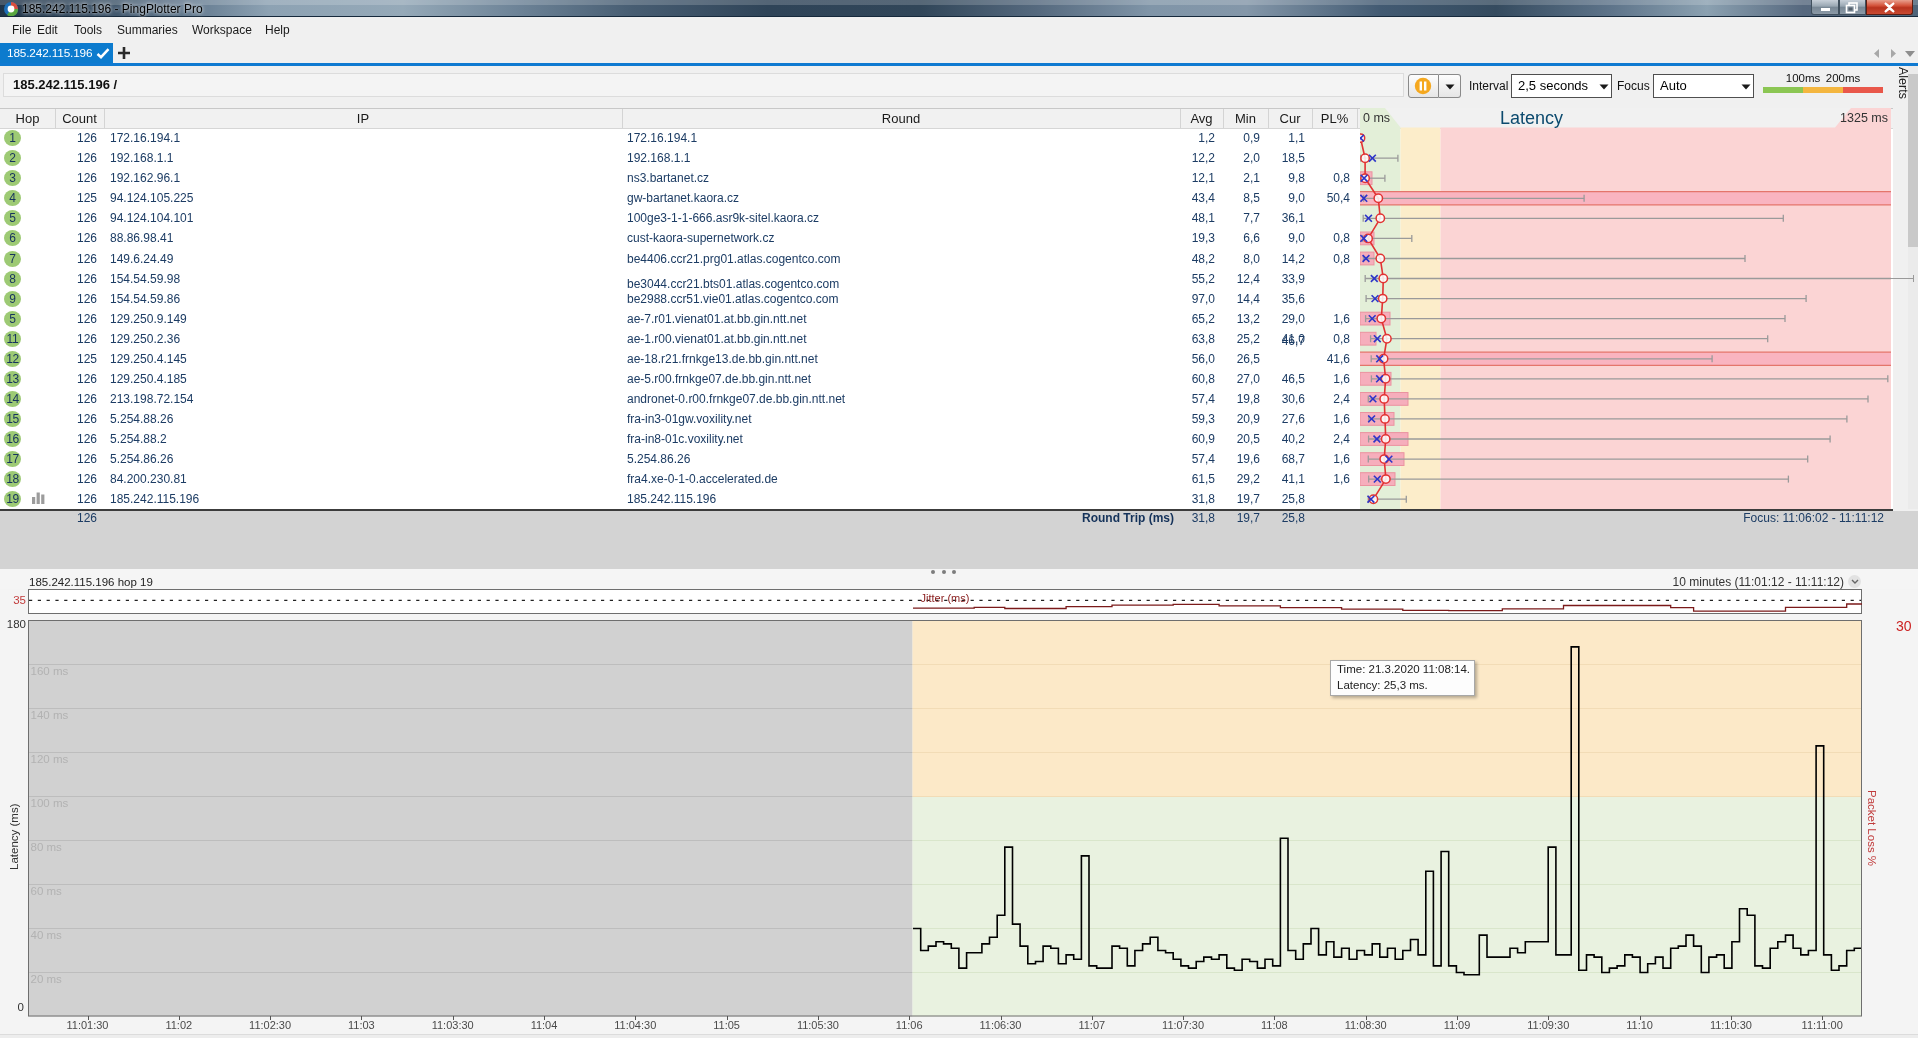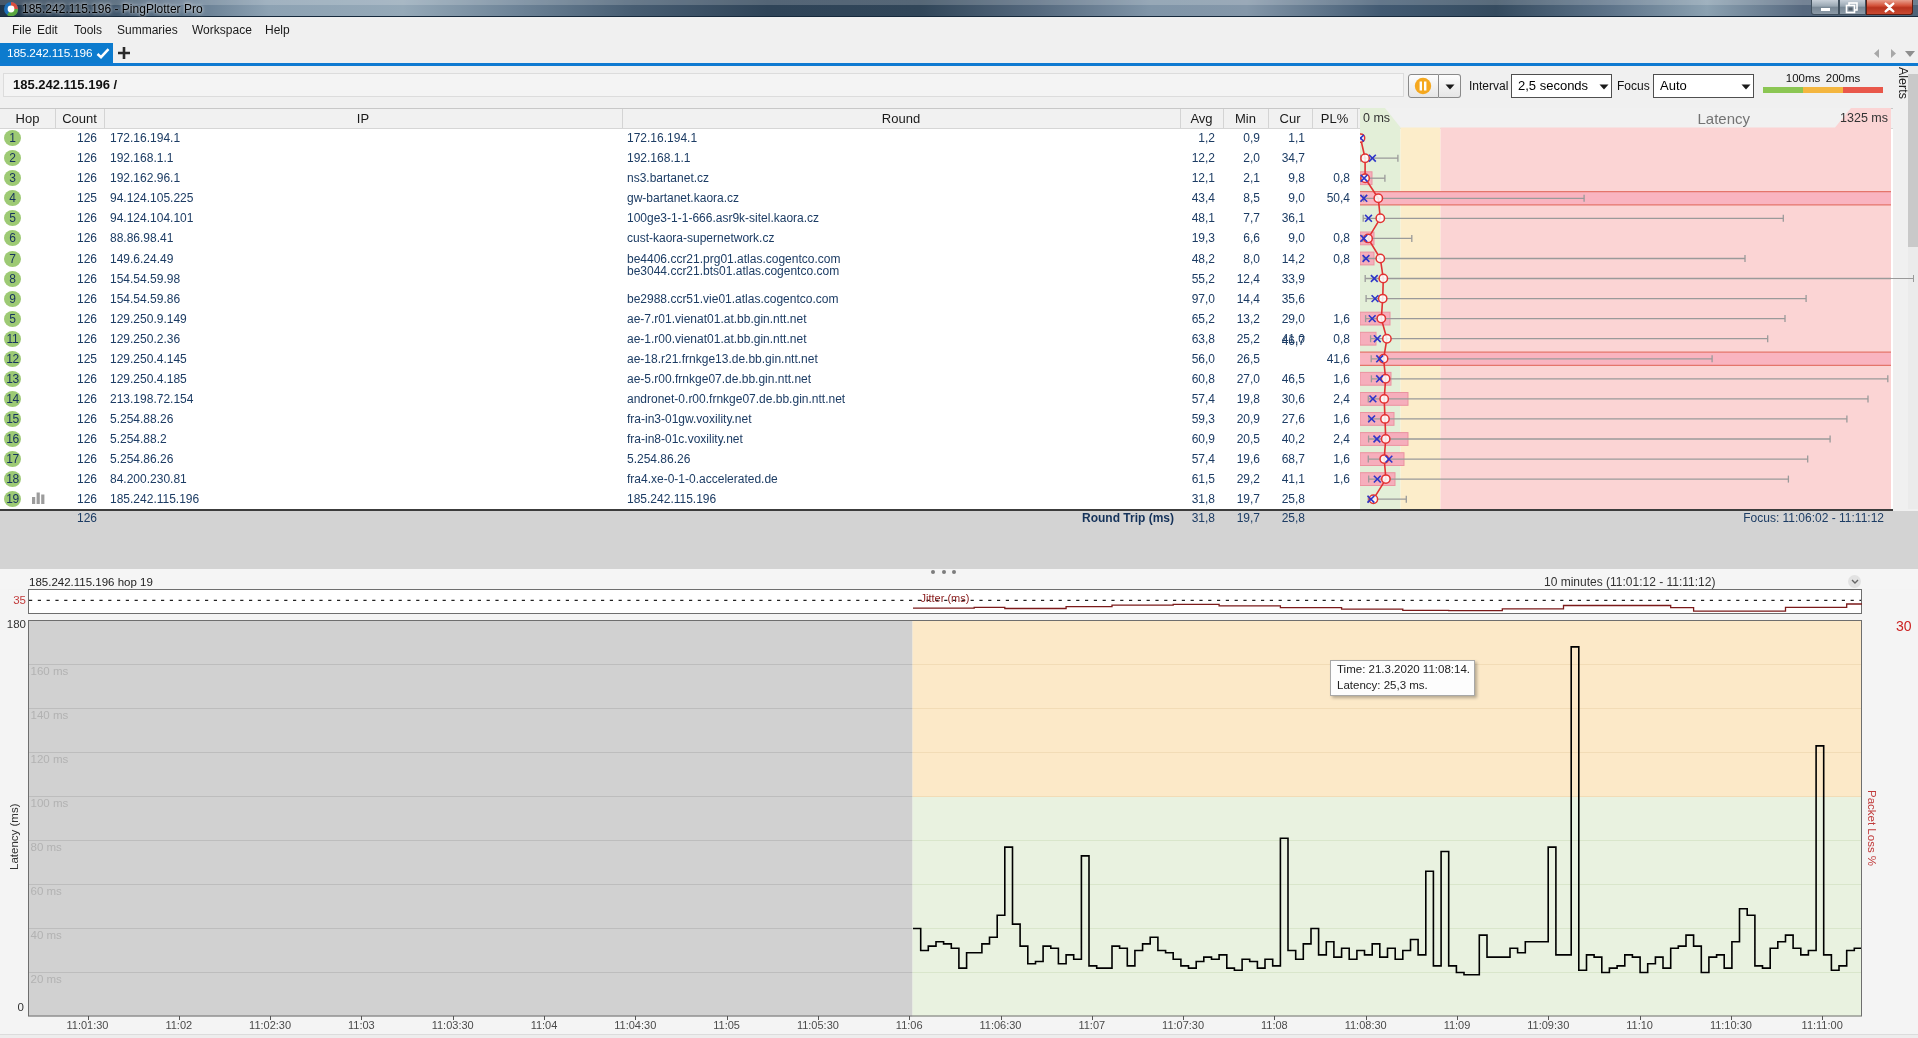--- a/index.html
+++ b/index.html
@@ -321,36 +321,36 @@
 <g stroke="#2d35c8" stroke-width="1.6">
       <line x1="13.9" y1="367.7" x2="20.7" y2="374.5"></line>
       <line x1="13.9" y1="374.5" x2="20.7" y2="367.7"></line>
     </g>
 <g stroke="#2d35c8" stroke-width="1.6">
       <line x1="7.5" y1="387.8" x2="14.3" y2="394.6"></line>
       <line x1="7.5" y1="394.6" x2="14.3" y2="387.8"></line>
     </g>
 </svg>
 <div class="abs" style="left:1363px;top:109px;height:18px;line-height:18px;font-size:12.5px;color:#333">0 ms</div>
-<div class="abs" style="left:1500px;top:108px;width:250px;text-align:right;height:20px;line-height:21px;font-size:15px;color:#737373">Latency</div>
+<div class="abs" style="left:1500px;top:108px;width:250px;text-align:left;height:20px;line-height:21px;font-size:18px;color:#0c4a6e">Latency</div>
 <div class="abs" style="left:1788px;top:109px;width:100px;text-align:right;height:18px;line-height:18px;font-size:12.5px;color:#333">1325 ms</div>
 <div class="hopc" style="top:130.1px">1</div>
 <div class="c cnt" style="top:128.1px">126</div>
 <div class="c ip" style="top:128.1px">172.16.194.1</div>
 <div class="c nm" style="top:128.1px">172.16.194.1</div>
 <div class="c avg" style="top:128.1px">1,2</div>
 <div class="c mn" style="top:128.1px">0,9</div>
 <div class="c cur" style="top:128.1px">1,1</div>
 <div class="hopc" style="top:150.2px">2</div>
 <div class="c cnt" style="top:148.2px">126</div>
 <div class="c ip" style="top:148.2px">192.168.1.1</div>
 <div class="c nm" style="top:148.2px">192.168.1.1</div>
 <div class="c avg" style="top:148.2px">12,2</div>
 <div class="c mn" style="top:148.2px">2,0</div>
-<div class="c cur" style="top:148.2px">34,7</div>
+<div class="c cur" style="top:148.2px">18,5</div>
 <div class="hopc" style="top:170.2px">3</div>
 <div class="c cnt" style="top:168.2px">126</div>
 <div class="c ip" style="top:168.2px">192.162.96.1</div>
 <div class="c nm" style="top:168.2px">ns3.bartanet.cz</div>
 <div class="c avg" style="top:168.2px">12,1</div>
 <div class="c mn" style="top:168.2px">2,1</div>
 <div class="c cur" style="top:168.2px">9,8</div>
 <div class="c pl" style="top:168.2px">0,8</div>
 <div class="hopc" style="top:190.3px">4</div>
 <div class="c cnt" style="top:188.3px">125</div>
@@ -379,21 +379,21 @@
 <div class="c cnt" style="top:248.5px">126</div>
 <div class="c ip" style="top:248.5px">149.6.24.49</div>
 <div class="c nm" style="top:248.5px">be4406.ccr21.prg01.atlas.cogentco.com</div>
 <div class="c avg" style="top:248.5px">48,2</div>
 <div class="c mn" style="top:248.5px">8,0</div>
 <div class="c cur" style="top:248.5px">14,2</div>
 <div class="c pl" style="top:248.5px">0,8</div>
 <div class="hopc" style="top:270.5px">8</div>
 <div class="c cnt" style="top:268.5px">126</div>
 <div class="c ip" style="top:268.5px">154.54.59.98</div>
-<div class="c nm" style="top:261px">be3044.ccr21.bts01.atlas.cogentco.com</div>
+<div class="c nm" style="top:274px">be3044.ccr21.bts01.atlas.cogentco.com</div>
 <div class="c avg" style="top:268.5px">55,2</div>
 <div class="c mn" style="top:268.5px">12,4</div>
 <div class="c cur" style="top:268.5px">33,9</div>
 <div class="hopc" style="top:290.6px">9</div>
 <div class="c cnt" style="top:288.6px">126</div>
 <div class="c ip" style="top:288.6px">154.54.59.86</div>
 <div class="c nm" style="top:288.6px">be2988.ccr51.vie01.atlas.cogentco.com</div>
 <div class="c avg" style="top:288.6px">97,0</div>
 <div class="c mn" style="top:288.6px">14,4</div>
 <div class="c cur" style="top:288.6px">35,6</div>
@@ -491,21 +491,21 @@
 <div class="c" style="top:508px;left:974px;width:200px;text-align:right;font-weight:bold;color:#14325a">Round Trip (ms)</div>
 <div class="c" style="top:508px;left:1155px;width:60px;text-align:right">31,8</div>
 <div class="c" style="top:508px;left:1200px;width:60px;text-align:right">19,7</div>
 <div class="c" style="top:508px;left:1245px;width:60px;text-align:right">25,8</div>
 <div class="c" style="top:508px;left:1584px;width:300px;text-align:right">Focus: 11:06:02 - 11:11:12</div>
 <div class="abs" style="left:0;top:568.5px;width:1918px;height:20.5px;background:#f5f5f5"></div>
 <div class="abs" style="left:931px;top:570px;width:4.2px;height:4.2px;border-radius:50%;background:#7d7d7d"></div>
 <div class="abs" style="left:941.5px;top:570px;width:4.2px;height:4.2px;border-radius:50%;background:#7d7d7d"></div>
 <div class="abs" style="left:952px;top:570px;width:4.2px;height:4.2px;border-radius:50%;background:#7d7d7d"></div>
 <div class="abs" style="left:29px;top:574.5px;height:14px;line-height:14px;font-size:11.5px;color:#222">185.242.115.196 hop 19</div>
-<div class="abs" style="left:1544px;top:574.5px;width:300px;height:14px;line-height:14px;font-size:12px;color:#333">10 minutes (11:01:12 - 11:11:12)</div>
+<div class="abs" style="left:1544px;top:574.5px;width:300px;text-align:right;height:14px;line-height:14px;font-size:12px;color:#333">10 minutes (11:01:12 - 11:11:12)</div>
 <div class="abs" style="left:1848px;top:574.5px;width:13px;height:13px;border-radius:50%;background:#e2e2e2"></div>
 <svg class="abs" style="left:1851px;top:578.5px" width="8" height="6">
     <path d="M1,1 L4,4 L7,1" stroke="#666" stroke-width="1.4" fill="none"></path>
   </svg>
 <div class="abs" style="left:0;top:589px;width:1918px;height:449px;background:#f4f4f4"></div>
 <div class="abs" style="left:28px;top:589px;width:1834px;height:24.5px;background:#fff;border:1px solid #6e6e6e"></div>
 <svg class="abs" style="left:28px;top:589px" width="1834" height="25">
     <line x1="1" y1="11.3" x2="1833" y2="11.3" stroke="#222" stroke-width="1.2" stroke-dasharray="3.2,5.6"></line>
     <path d="M885.0,19.1 L892.7,19.1 L900.3,19.1 L908.0,19.1 L915.6,19.1 L923.3,19.1 L930.9,19.1 L938.6,19.1 L946.2,19.1 L946.2,18.4 L953.9,18.4 L961.5,18.4 L969.2,18.4 L976.8,18.4 L976.8,19.5 L984.5,19.5 L992.1,19.5 L999.8,19.5 L1007.5,19.5 L1015.1,19.5 L1022.8,19.5 L1030.4,19.5 L1038.1,19.5 L1038.1,17.6 L1045.7,17.6 L1053.4,17.6 L1061.0,17.6 L1068.7,17.6 L1076.3,17.6 L1084.0,17.6 L1084.0,16.1 L1091.6,16.1 L1099.3,16.1 L1106.9,16.1 L1114.6,16.1 L1122.2,16.1 L1129.9,16.1 L1137.6,16.1 L1145.2,16.1 L1145.2,15.4 L1152.9,15.4 L1160.5,15.4 L1168.2,15.4 L1175.8,15.4 L1183.5,15.4 L1191.1,15.4 L1191.1,16.9 L1198.8,16.9 L1206.4,16.9 L1214.1,16.9 L1221.7,16.9 L1229.4,16.9 L1237.0,16.9 L1244.7,16.9 L1252.4,16.9 L1252.4,18.7 L1260.0,18.7 L1267.7,18.7 L1275.3,18.7 L1283.0,18.7 L1290.6,18.7 L1298.3,18.7 L1305.9,18.7 L1313.6,18.7 L1313.6,20.2 L1321.2,20.2 L1328.9,20.2 L1336.5,20.2 L1344.2,20.2 L1351.8,20.2 L1359.5,20.2 L1367.2,20.2 L1374.8,20.2 L1374.8,21.3 L1382.5,21.3 L1390.1,21.3 L1397.8,21.3 L1405.4,21.3 L1413.1,21.3 L1420.7,21.3 L1420.7,21.7 L1428.4,21.7 L1436.0,21.7 L1443.7,21.7 L1451.3,21.7 L1459.0,21.7 L1466.6,21.7 L1474.3,21.7 L1474.3,19.8 L1482.0,19.8 L1489.6,19.8 L1497.3,19.8 L1504.9,19.8 L1512.6,19.8 L1520.2,19.8 L1527.9,19.8 L1535.5,19.8 L1535.5,16.5 L1543.2,16.5 L1550.8,16.5 L1558.5,16.5 L1566.1,16.5 L1573.8,16.5 L1581.4,16.5 L1589.1,16.5 L1596.8,16.5 L1604.4,16.5 L1612.1,16.5 L1619.7,16.5 L1627.4,16.5 L1635.0,16.5 L1642.7,16.5 L1642.7,18.7 L1650.3,18.7 L1658.0,18.7 L1665.6,18.7 L1665.6,22.1 L1673.3,22.1 L1680.9,22.1 L1688.6,22.1 L1696.2,22.1 L1703.9,22.1 L1711.5,22.1 L1719.2,22.1 L1726.9,22.1 L1734.5,22.1 L1742.2,22.1 L1749.8,22.1 L1757.5,22.1 L1757.5,18.4 L1765.1,18.4 L1772.8,18.4 L1780.4,18.4 L1788.1,18.4 L1795.7,18.4 L1803.4,18.4 L1811.0,18.4 L1818.7,18.4 L1818.7,15.0 L1826.3,15.0 L1834.0,15.0 L1834.0,15.0" fill="none" stroke="#7b1a1a" stroke-width="1.3"></path>
   </svg>

